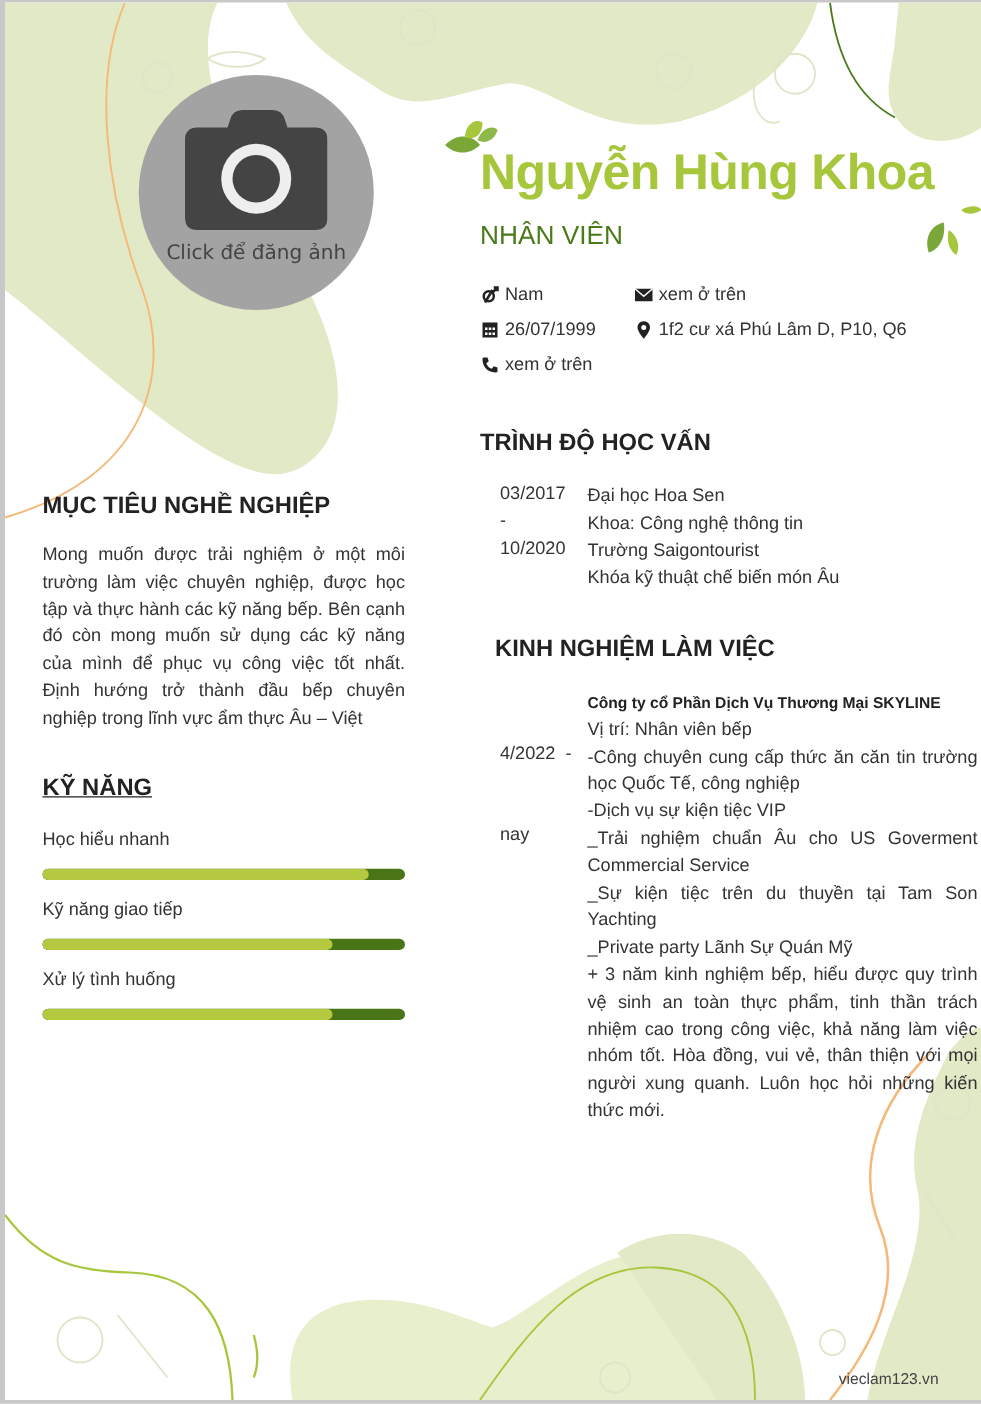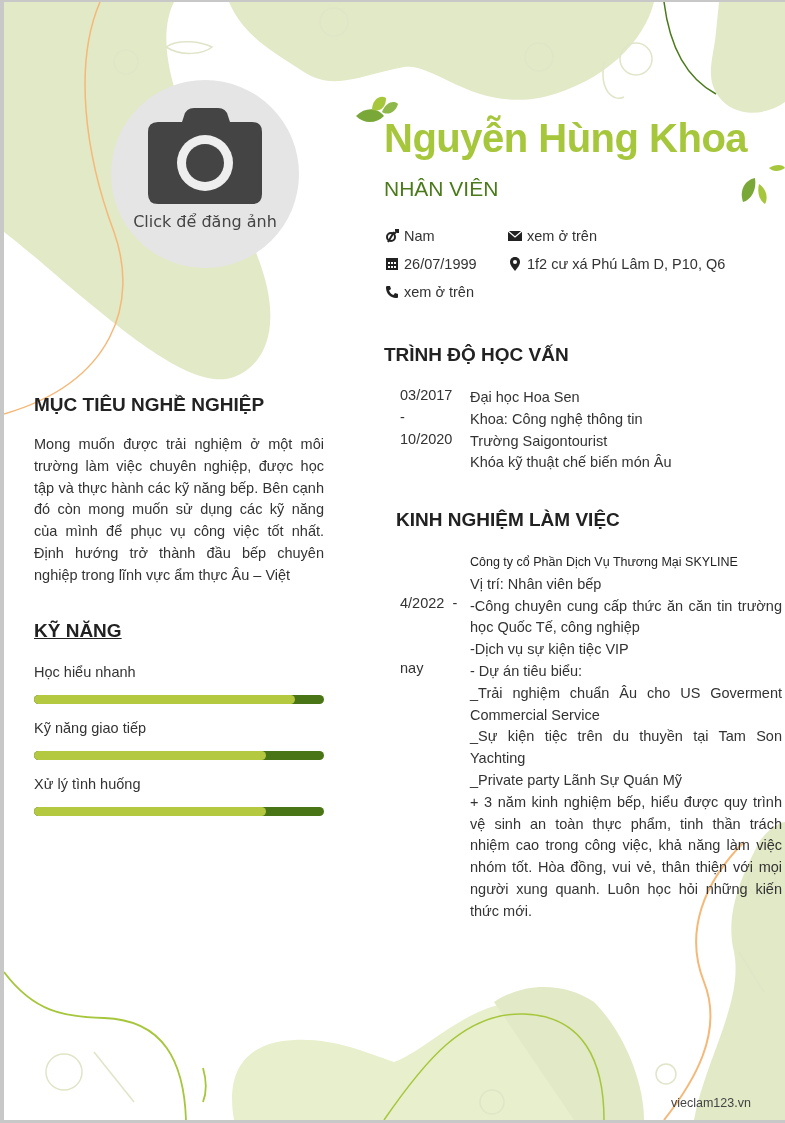--- a/index.html
+++ b/index.html
@@ -9,22 +9,22 @@
     font-family: "Liberation Sans", "DejaVu Sans", sans-serif;
     color: #333;
   }
   .page {
     position: absolute; left: 4px; top: 2px; width: 781px; height: 1118px;
     background: #ffffff; overflow: hidden;
   }
   .bg { position: absolute; left: 0; top: 0; width: 781px; height: 1118px; pointer-events: none; }
 
   .avatar {
-    position: absolute; left: 107px; top: 78px; width: 188px; height: 188px;
-    border-radius: 50%; background: #e5e5e5; cursor: pointer;
+    position: absolute; left: 107px; top: 58px; width: 188px; height: 188px;
+    border-radius: 50%; background: #a3a3a3; cursor: pointer;
   }
   .avatar .cam { position: absolute; left: 37px; top: 26px; }
   .avatar .cap {
     position: absolute; left: 0; width: 188px; top: 132px; text-align: center;
     font-family: "DejaVu Sans", sans-serif; font-size: 16px; color: #444;
   }
 
   .name {
     position: absolute; left: 380px; top: 114px; font-size: 40px; font-weight: bold;
     color: #a6c63c; letter-spacing: -0.5px; white-space: nowrap;
@@ -35,21 +35,21 @@
   .contact { position: absolute; font-size: 14.5px; color: #333; white-space: nowrap; display: flex; align-items: center; }
   .contact .ic { display: inline-block; width: 16px; height: 16px; margin-right: 4px; }
 
   .sec-title {
     position: absolute; font-size: 19px; font-weight: bold; color: #222; white-space: nowrap;
   }
   .para {
     position: absolute; font-size: 14.5px; line-height: 21.8px; color: #333; text-align: justify;
   }
   .row { position: absolute; font-size: 14.5px; line-height: 21.8px; color: #333; margin-left: 16px; }
-  .company { font-size: 12.5px; font-weight: normal; color: #222; }
+  .company { font-size: 12.5px; font-weight: bold; color: #222; }
 
   .skill-label { position: absolute; left: 30px; font-size: 14.5px; color: #333; }
   .skill-bar {
     position: absolute; left: 30px; width: 290px; height: 9px; border-radius: 5px;
     background: #4a7516; overflow: hidden;
   }
   .skill-fill { height: 100%; background: #b4c940; border-radius: 5px; }
 
   .footer { position: absolute; left: 667px; top: 1094px; font-size: 12.5px; color: #444; }
 </style>
@@ -195,21 +195,20 @@
   <div class="sec-title" style="left:392px; top:507px;">KINH NGHIỆM LÀM VIỆC</div>
   <div class="row" style="left:380px; top:547px; width:70px; white-space:pre;">
     <div>4/2022  -</div>
     <div>nay</div>
   </div>
   <div class="row" style="left:450px; top:550px; width:312px; text-align:justify;">
     <div class="company">Công ty cổ Phần Dịch Vụ Thương Mại SKYLINE</div>
     <div>Vị trí: Nhân viên bếp</div>
     <div>-Công chuyên cung cấp thức ăn căn tin trường học Quốc Tế, công nghiệp</div>
     <div>-Dịch vụ sự kiện tiệc VIP</div>
-    <div>- Dự án tiêu biểu:</div>
     <div>_Trải nghiệm chuẩn Âu cho US Goverment Commercial Service</div>
     <div>_Sự kiện tiệc trên du thuyền tại Tam Son Yachting</div>
     <div>_Private party Lãnh Sự Quán Mỹ</div>
     <div>+ 3 năm kinh nghiệm bếp, hiểu được quy trình vệ sinh an toàn thực phẩm, tinh thần trách nhiệm cao trong công việc, khả năng làm việc nhóm tốt. Hòa đồng, vui vẻ, thân thiện với mọi người xung quanh. Luôn học hỏi những kiến thức mới.</div>
   </div>
 
   <div class="footer">vieclam123.vn</div>
 </div>
 
 </body></html>

